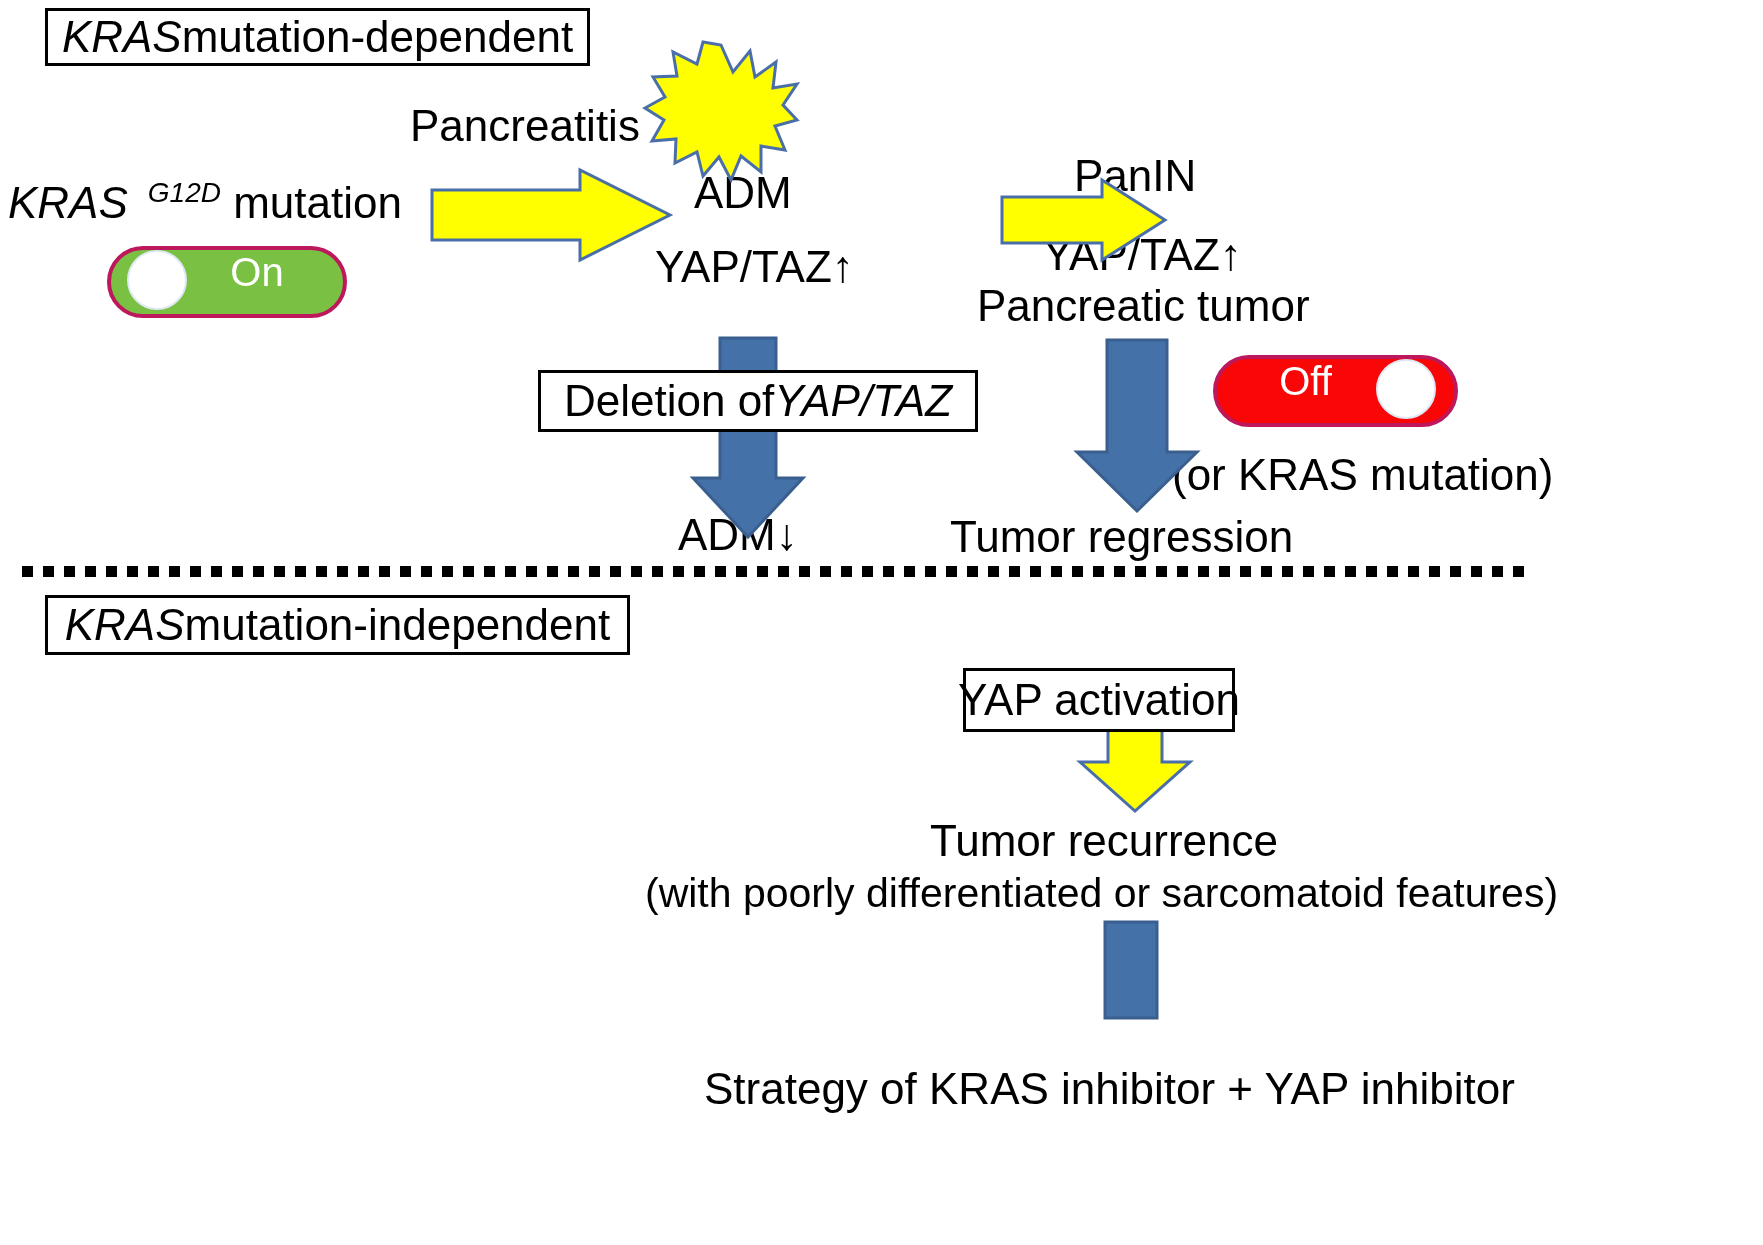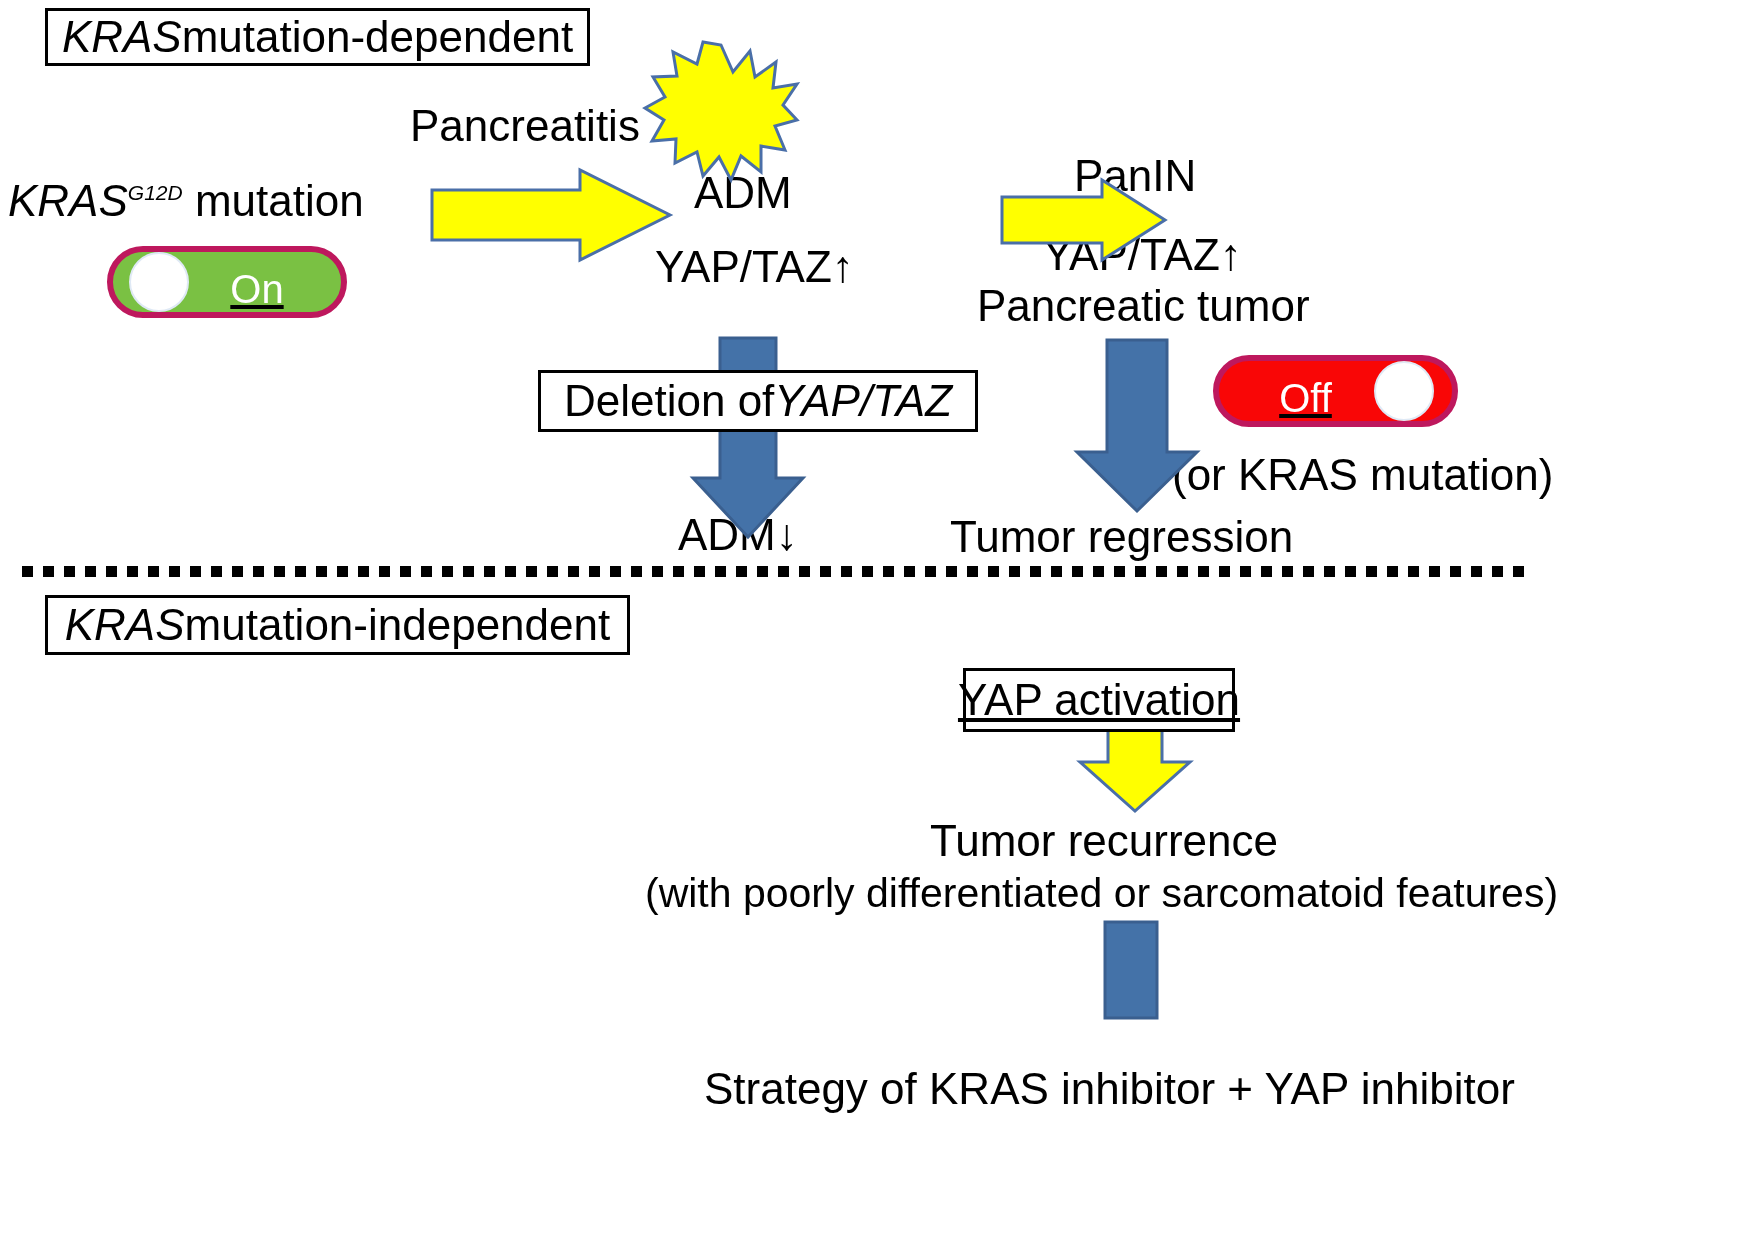--- a/index.html
+++ b/index.html
@@ -46,23 +46,22 @@
     color: #000;
   }
   .framebox .seg-ital { font-style: italic; }
 
   
   .toggle {
     position: absolute;
     box-sizing: border-box;
     border-radius: 999px;
     display: flex;
-    align-items: flex-end;
-    border: 6px solid #be185d;
-    text-decoration: underline;
+    align-items: flex-start;
+    border: 4px solid #be185d;
   }
   .toggle .knob {
     width: 56px;
     height: 56px;
     border-radius: 50%;
     background: #ffffff;
     border: 2px solid #dfe9f5;
     flex: 0 0 auto;
   }
   .toggle .tlabel {
@@ -132,26 +131,26 @@
   <div class="framebox" style="left:45px; top:595px; width:585px; height:60px;">
     <span class="seg-ital">KRAS</span>
       <span> mutation-independent</span>
   </div>
 
   <div class="framebox" style="left:518px; top:370px; width:440px; height:62px;margin-left:20px;">
     <span>Deletion of </span>
       <span class="seg-ital">YAP/TAZ</span>
   </div>
 
-  <div class="framebox" style="left:963px; top:668px; width:272px; height:64px;text-decoration:underline;">
+  <div class="framebox" style="left:963px; top:668px; width:272px; height:64px;">
     <span>YAP activation</span>
   </div>
 
   <div class="txt t-lg" style="left:8px; top:178px;">
-    <span class="ital">KRAS</span><sup class="ital" style="font-size:21px;">G12D</sup><span> mutation</span>
+    <span class="ital">KRAS</span><sup class="ital" style="font-size:28px;margin-left:20px;">G12D</sup><span> mutation</span>
   </div>
 
   <div class="toggle toggle-on" style="left:107px; top:246px; width:240px; height:72px; padding:0 16px;">
     <span class="knob"></span>
     <span class="tlabel">On</span>
   </div>
 
   <div class="toggle toggle-off" style="left:1213px; top:355px; width:245px; height:72px; padding:0 18px;">
     <span class="tlabel">Off</span>
     <span class="knob"></span>

